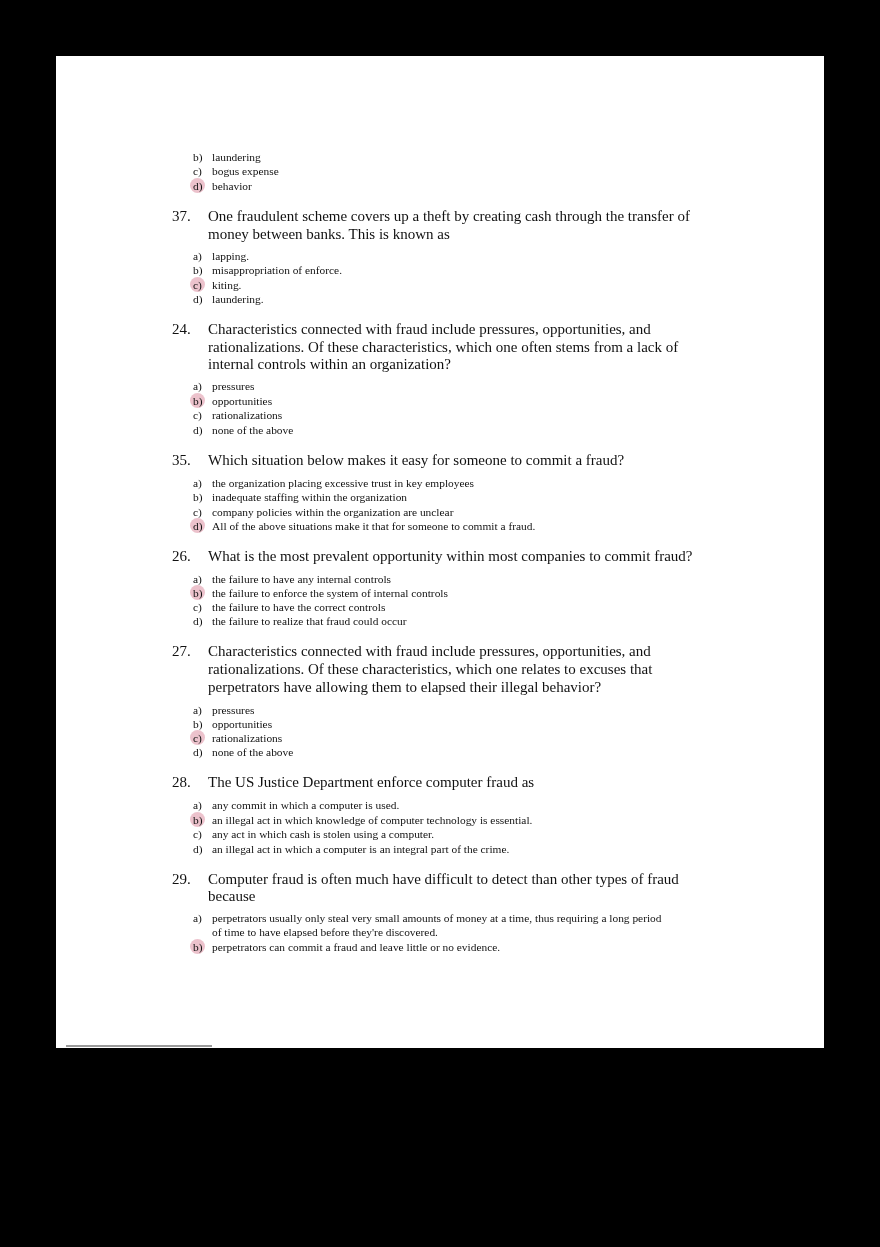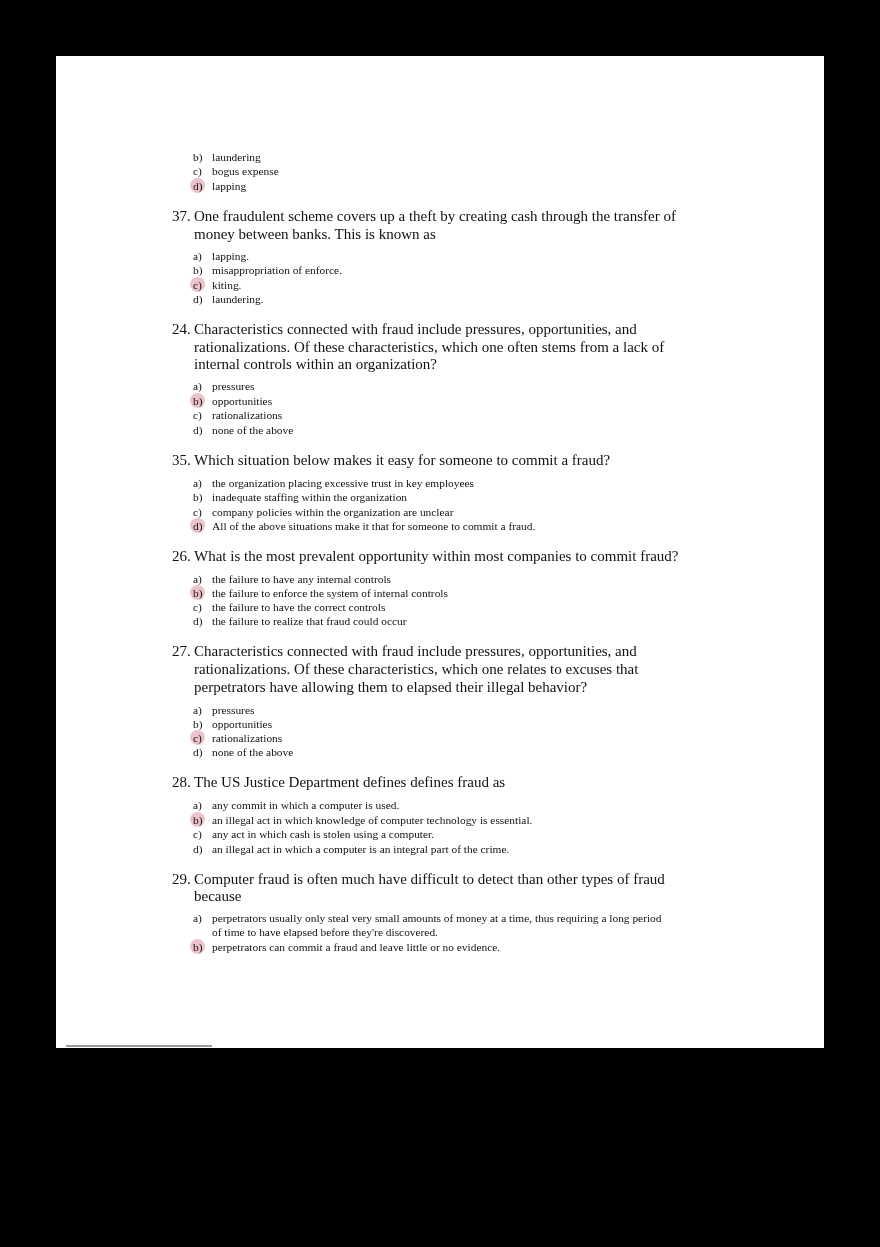--- a/index.html
+++ b/index.html
@@ -8,21 +8,21 @@
       position: absolute; left: 56px; top: 56px; width: 768px; height: 992px;
       background: #fff;
     }
     .line {
       position: absolute; white-space: nowrap; color: #111;
       font-family: "Liberation Serif", "DejaVu Serif", serif;
     }
     .q { font-size: 15px; line-height: 18px; }
     .opt { font-size: 11.4px; line-height: 14px; }
     .qnum { position: absolute; left: 116px; }
-    .qtext { position: absolute; left: 138px; }
+    .qtext { position: absolute; left: 152px; }
     .olet { position: absolute; left: 137px; }
     .otext { position: absolute; left: 156px; }
     .mark {
       position: absolute; width: 15px; height: 15px; border-radius: 50%;
       background: #e9b7c3; opacity: 0.85; left: -3px; top: -1px; z-index: 0;
     }
     .olet span.l { position: relative; z-index: 1; }
     .footnote-rule {
       position: absolute; left: 10px; top: 989px; width: 146px; height: 2px;
       background: #9a9a9a;
@@ -36,21 +36,21 @@
   <div class="line opt" style="top:94px;">
     <span class="olet">b)</span>
     <span class="otext">laundering</span>
   </div>
   <div class="line opt" style="top:108px;">
     <span class="olet">c)</span>
     <span class="otext">bogus expense</span>
   </div>
   <div class="line opt" style="top:123px;">
     <span class="olet"><span class="mark"></span><span class="l">d)</span></span>
-    <span class="otext">lapping</span>
+    <span class="otext">behavior</span>
   </div>
 
   <div class="line q" style="top:151px;">
     <span class="qnum">37.</span>
     <span class="qtext">One fraudulent scheme covers up a theft by creating cash through the transfer of</span>
   </div>
   <div class="line q" style="top:169px;">
     <span class="qtext">money between banks.  This is known as</span>
   </div>
   <div class="line opt" style="top:193px;">
@@ -161,21 +161,21 @@
     <span class="olet"><span class="mark"></span><span class="l">c)</span></span>
     <span class="otext">rationalizations</span>
   </div>
   <div class="line opt" style="top:689px;">
     <span class="olet">d)</span>
     <span class="otext">none of the above</span>
   </div>
 
   <div class="line q" style="top:717px;">
     <span class="qnum">28.</span>
-    <span class="qtext">The US Justice Department defines defines fraud as</span>
+    <span class="qtext">The US Justice Department enforce computer fraud as</span>
   </div>
   <div class="line opt" style="top:742px;">
     <span class="olet">a)</span>
     <span class="otext">any commit in which a computer is used.</span>
   </div>
   <div class="line opt" style="top:757px;">
     <span class="olet"><span class="mark"></span><span class="l">b)</span></span>
     <span class="otext">an illegal act in which knowledge of computer technology is essential.</span>
   </div>
   <div class="line opt" style="top:771px;">

